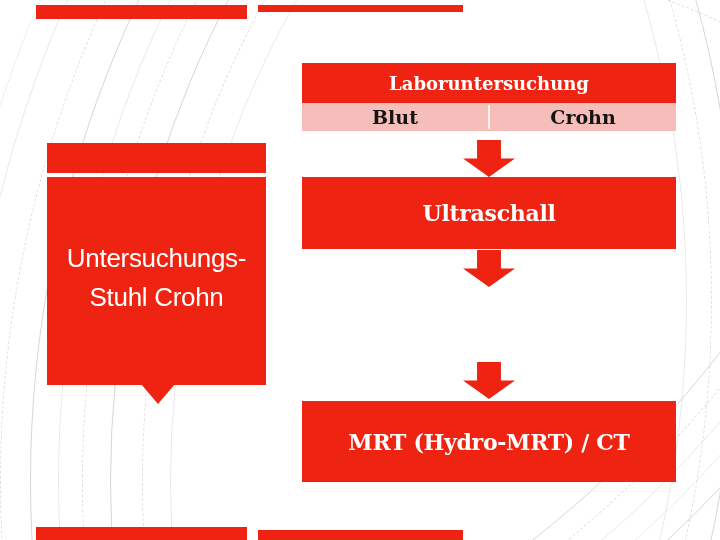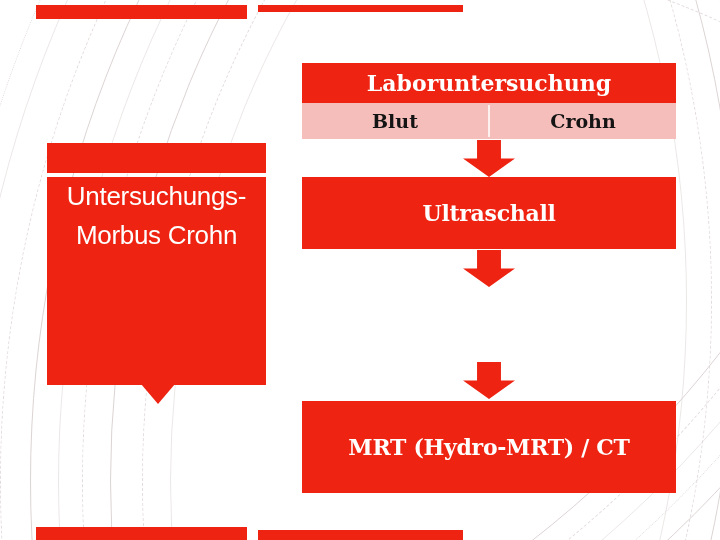--- a/index.html
+++ b/index.html
@@ -56,21 +56,21 @@
   
   .bubble-cap {
     position: absolute; left: 47px; top: 143px;
     width: 219px; height: 30px;
     background: var(--accent-red, #ee2311);
   }
   .bubble-body {
     position: absolute; left: 47px; top: 177px;
     width: 219px; height: 208px;
     background: var(--accent-red, #ee2311);
-    display: flex; justify-content: center;
+    display: flex; align-items: center; justify-content: center;
   }
   .bubble-text {
     color: var(--text-white, #ffffff);
     font-size: 26px; line-height: 39px;
     text-align: center;
     padding-bottom: 6px;
     font-weight: 400;
     letter-spacing: -0.3px;
   }
   .bubble-text span { display: block; }
@@ -85,23 +85,23 @@
   
   .flow { position: absolute; left: 302px; top: 63px; width: 374px; height: 410px;
           font-family: "DejaVu Serif", serif; }
   .flow-box {
     position: absolute; left: 0; width: 374px;
     background: var(--accent-red, #ee2311);
     color: var(--text-white, #ffffff);
     display: flex; align-items: center; justify-content: center;
     font-weight: bold;
   }
-  .lab-header { top: 0; height: 40px; font-size: 22px; }
+  .lab-header { top: 0; height: 40px; font-size: 18px; }
   .lab-sub {
-    position: absolute; left: 0; top: 40px; width: 374px; height: 36px;
+    position: absolute; left: 0; top: 40px; width: 374px; height: 28px;
     background: var(--accent-pink, #f6beba);
     display: flex;
   }
   .lab-cell {
     flex: 1; display: flex; align-items: center; justify-content: center;
     color: var(--text-black, #141414);
     font-size: 19px; font-weight: bold;
   }
   .lab-divider { width: 2px; background: rgba(255,255,255,0.78); margin: 2px 0; }
 
@@ -110,21 +110,21 @@
     background: var(--accent-red, #ee2311);
     clip-path: polygon(27% 0, 73% 0, 73% 50%, 100% 50%, 50% 100%, 0 50%, 27% 50%);
   }
   .arrow-1 { top: 77px; }
   .arrow-2 { top: 187px; }
   .arrow-3 { top: 299px; }
 
   .step   { font-size: 22px; letter-spacing: -0.3px; }
   .step-1 { top: 114px; height: 72px; }
   .step-2 { top: 226px; height: 72px; }
-  .step-3 { top: 338px; height: 92px; }
+  .step-3 { top: 338px; height: 81px; }
 </style>
 </head>
 <body>
 
 <div class="slide">
 
   <div>
     <div class="arc aL1 soft"></div>
     <div class="arc aL2 dashed"></div>
     <div class="arc aL3"></div>
@@ -149,21 +149,21 @@
   <div class="edge-bar bar-tl"></div>
   <div class="edge-bar bar-tr"></div>
   <div class="edge-bar bar-bl"></div>
   <div class="edge-bar bar-br"></div>
 
   <div>
     <div class="bubble-cap"></div>
     <div class="bubble-body">
       <div class="bubble-text">
         <span>Untersuchungs-</span>
-        <span>Morbus Crohn</span>
+        <span>Stuhl Crohn</span>
       </div>
     </div>
     <div class="bubble-tail"></div>
   </div>
 
   <div class="flow">
     <div class="flow-box lab-header">
       <span>Laboruntersuchung</span>
     </div>
     <div class="lab-sub">

